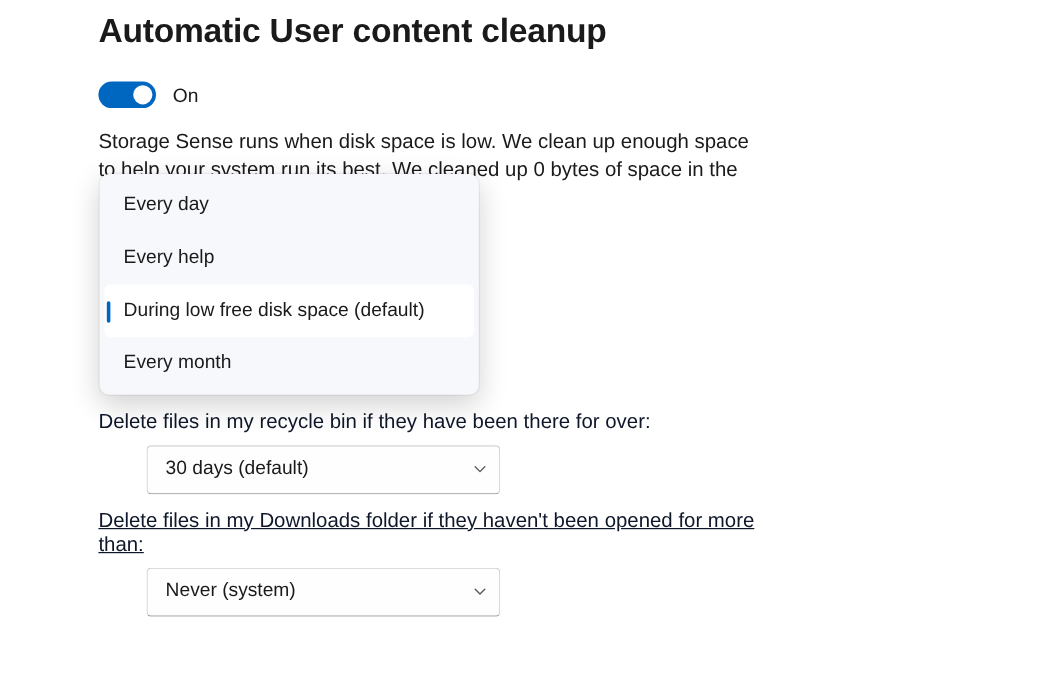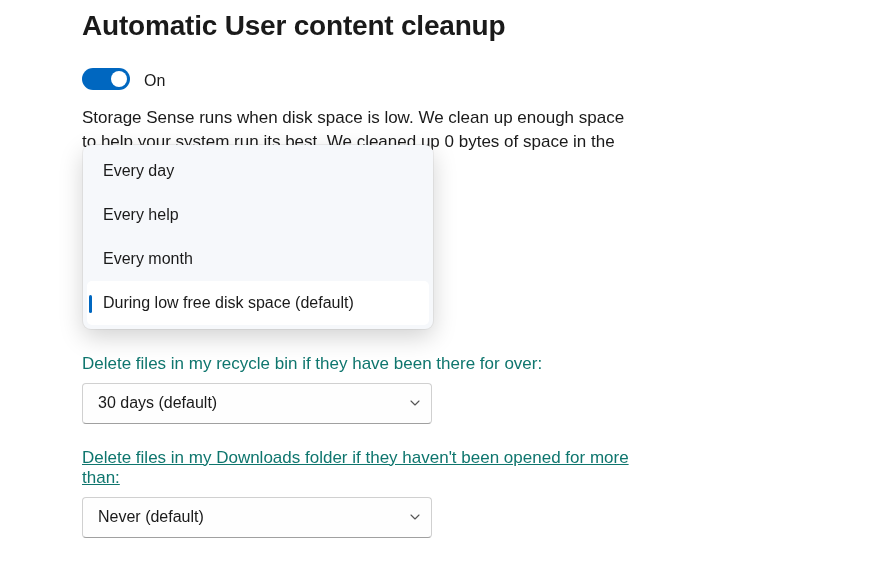--- a/index.html
+++ b/index.html
@@ -50,52 +50,53 @@
       color: #1a1a1a;
     }
     .description {
       font-size: 17px;
       color: #1a1a1a;
       line-height: 1.4;
       max-width: 560px;
     }
     .section-label {
       font-size: 17px;
-      color: #0f766e;
-      margin-top: 24px;
+      color: #0f172a;
+      margin-top: 12px;
       margin-bottom: 9px;
     }
     .select {
-      width: 350px;
+      width: 295px;
       height: 41px;
       border: 1px solid #d0d0d0;
       border-bottom: 1px solid #a0a0a0;
       background: #fefefe;
       border-radius: 4px;
       display: flex;
       align-items: center;
       justify-content: space-between;
       padding: 0 10px 0 15px;
       cursor: pointer;
+      margin-left: 40px;
     }
     .select-value {
       font-size: 16px;
       color: #1a1a1a;
     }
     .chevron {
       display: inline-block;
     }
     .chevron svg { display:block; }
 
     
     .dropdown {
       position: absolute;
       left: 83px;
       top: 145px;
-      width: 350px;
+      width: 316px;
       background: #f6f8fb;
       border-radius: 8px;
       box-shadow: 0 8px 24px rgba(0,0,0,0.18), 0 0 0 1px rgba(0,0,0,0.05);
       padding: 4px 4px;
     }
     .dropdown-item {
       height: 44px;
       display: flex;
       align-items: center;
       padding: 0 16px;
@@ -144,27 +145,27 @@
     <span class="select-value">30 days (default)</span>
     <span class="chevron">
       <svg width="12" height="12" viewBox="0 0 12 12">
           <path d="M2 4 L6 8 L10 4" fill="none" stroke="#555" stroke-width="1.1" stroke-linecap="round" stroke-linejoin="round"></path>
         </svg>
     </span>
   </div>
 
   <div class="section-label" style="max-width:560px;text-decoration:underline;">Delete files in my Downloads folder if they haven't been opened for more than:</div>
   <div class="select">
-    <span class="select-value">Never (default)</span>
+    <span class="select-value">Never (system)</span>
     <span class="chevron">
       <svg width="12" height="12" viewBox="0 0 12 12">
           <path d="M2 4 L6 8 L10 4" fill="none" stroke="#555" stroke-width="1.1" stroke-linecap="round" stroke-linejoin="round"></path>
         </svg>
     </span>
   </div>
 </div>
 
 <div class="dropdown">
   <div class="dropdown-item">Every day</div>
   <div class="dropdown-item">Every help</div>
+  <div class="dropdown-item selected">During low free disk space (default)</div>
   <div class="dropdown-item">Every month</div>
-  <div class="dropdown-item selected">During low free disk space (default)</div>
 </div>
 
 </body></html>

